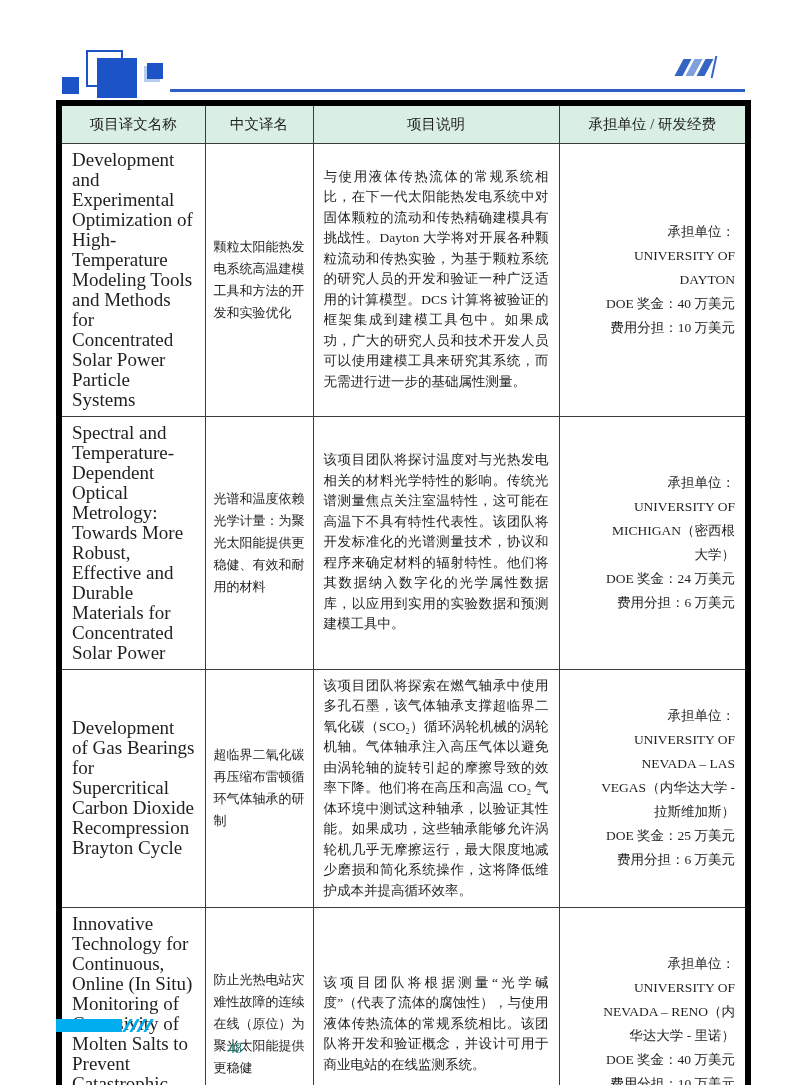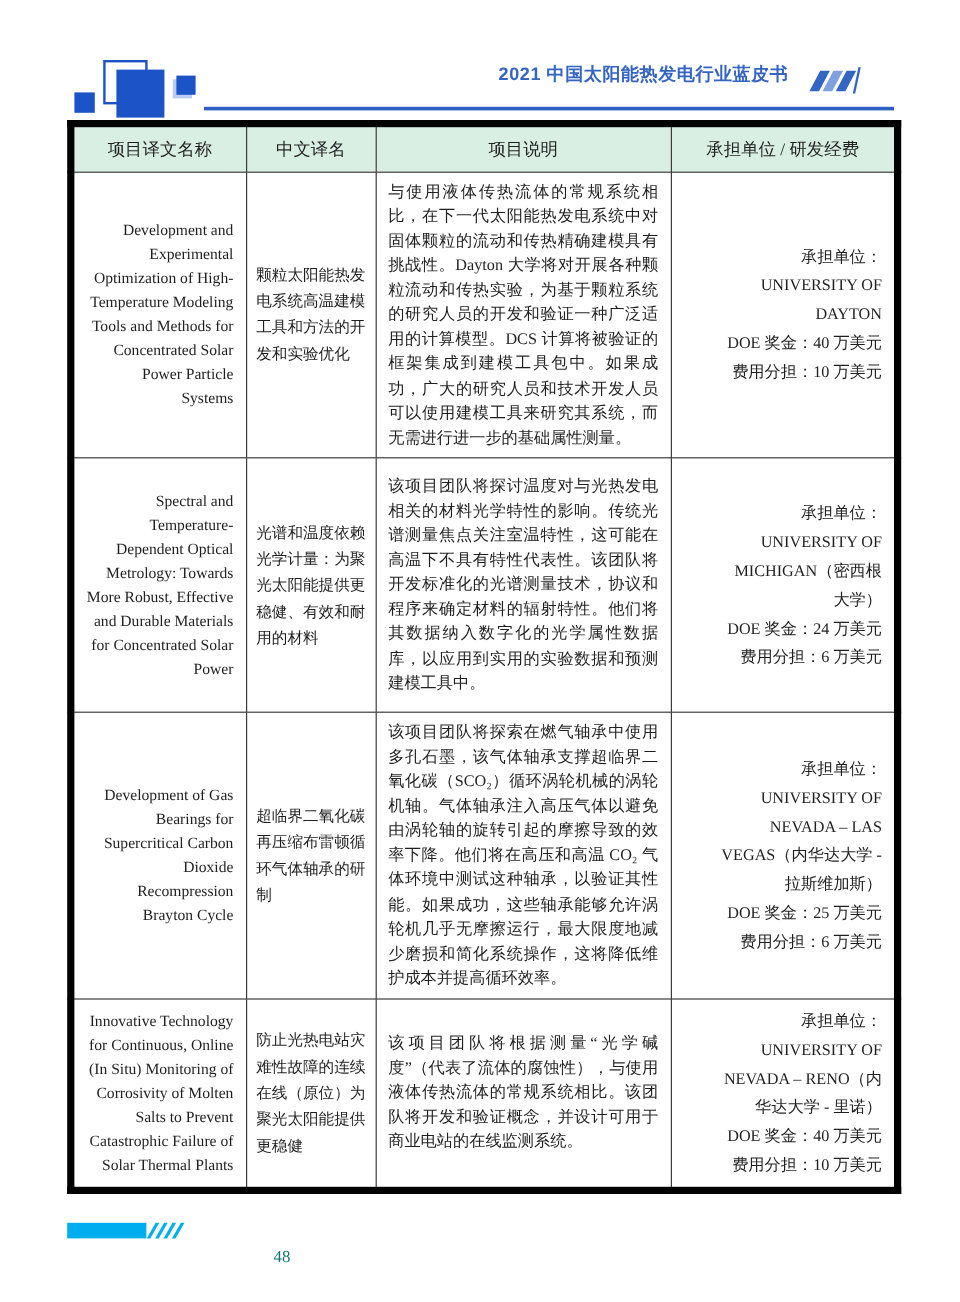--- a/index.html
+++ b/index.html
@@ -38,21 +38,21 @@
 
   .doc-table thead tr { height:40px; }
   .doc-table th { background:#daefe3; font-size:14.5px; font-weight:500;
                   text-align:center; color:#1f1f1f; }
 
   .doc-table tr.r1 { height:238px; }
   .doc-table tr.r2 { height:212px; }
   .doc-table tr.r3 { height:232px; }
   .doc-table tr.r4 { height:152px; }
 
-  td.name-en { padding:6px 10px; font-size:13px; line-height:20px; text-align:right; }
+  td.name-en { padding:6px 10px; font-size:19px; line-height:20px; text-align:left; }
   td.name-zh { padding:6px 8px;  font-size:13px; line-height:22px; text-align:left; }
   td.desc    { padding:6px 10px; font-size:13.5px; line-height:20.5px; text-align:justify;margin-top:37px; }
   td.funding { padding:6px 10px; font-size:13.5px; line-height:24px; white-space:pre-line; text-align:right; }
 
   
   .footer-bar { position:absolute; left:56px; top:1019px; width:66px; height:13px; background:#00aeef; }
   .footer-stripes { position:absolute; left:126px; top:1019px; height:13px; display:flex; }
   .footer-stripes .s { width:3px; height:13px; background:#00aeef; transform:skewX(-30deg); margin-right:4px; }
   .page-number { position:absolute; left:228px; top:1041px; font-size:14px; color:#0f766e; }
 </style>
@@ -61,21 +61,20 @@
 
 <div class="page">
 
   <div>
     <div class="logo-sq logo-sq-left"></div>
     <div class="logo-outline"></div>
     <div class="logo-sq logo-sq-big"></div>
     <div class="logo-sq logo-sq-right"></div>
   </div>
 
-  <div class="doc-title">2021 中国太阳能热发电行业蓝皮书</div>
 
   <div class="header-stripes">
     <div class="bar"></div>
     <div class="bar light"></div>
     <div class="bar"></div>
     <div class="tail"></div>
   </div>
 
   <div class="header-rule"></div>
 

